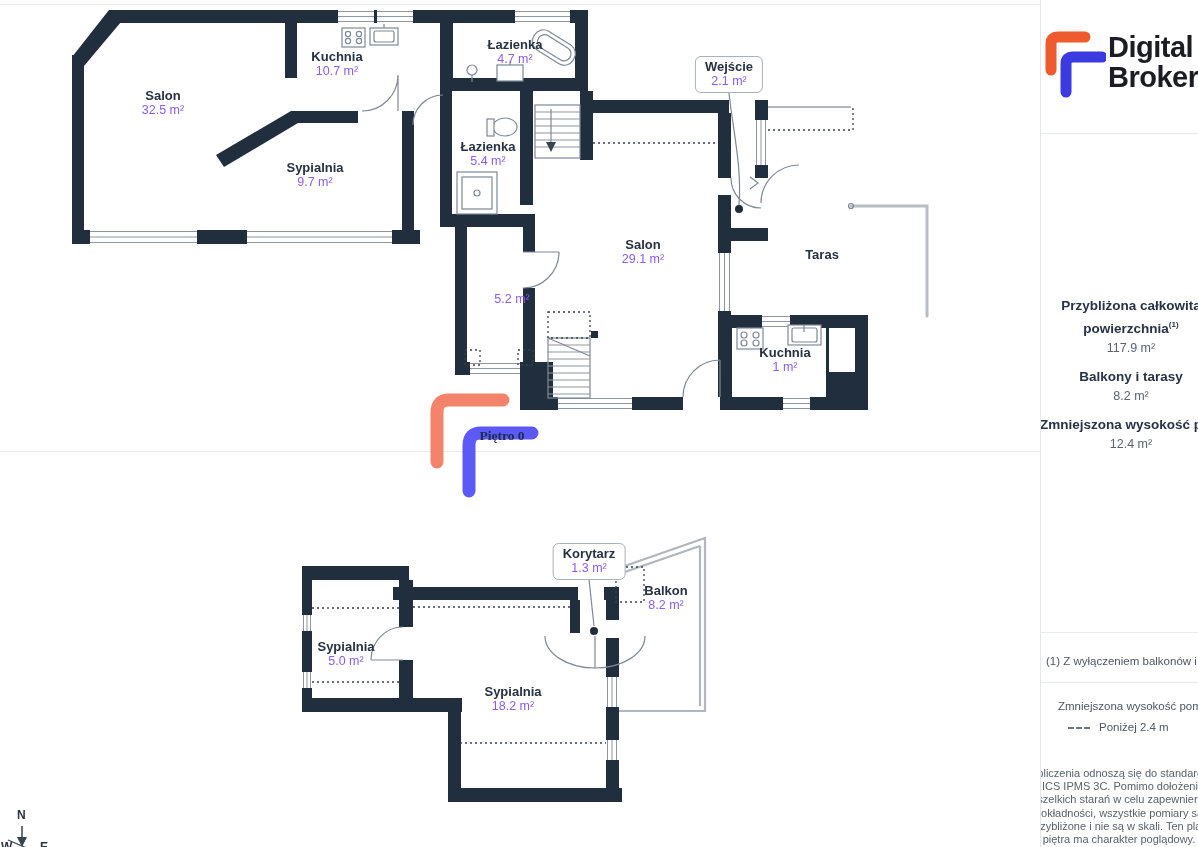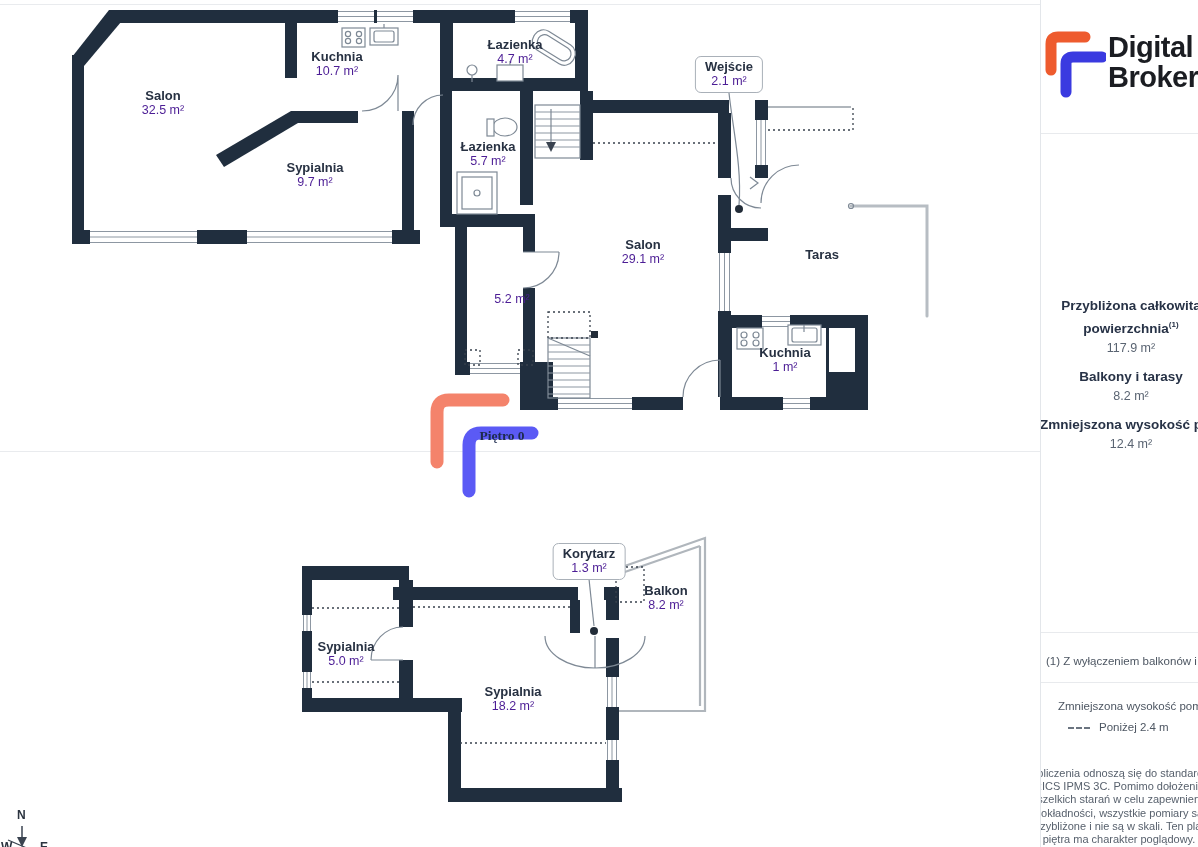--- a/index.html
+++ b/index.html
@@ -2,21 +2,21 @@
 <html><head>
 <meta charset="utf-8">
 <style>
   html,body{margin:0;padding:0;background:#fff;}
   .page{position:relative;width:1198px;height:847px;overflow:hidden;background:#fff;
         font-family:"Liberation Sans", sans-serif;}
   .abs{position:absolute;}
   
   .room-label{position:absolute;transform:translate(-50%,-50%);text-align:center;z-index:4;white-space:nowrap;}
   .room-name{font-weight:bold;font-size:13px;line-height:15px;color:#273142;}
-  .room-area{font-size:12.5px;line-height:15px;color:#4c1d95;}
+  .room-area{font-size:12.5px;line-height:15px;color:#8b5cf6;}
   .callout{position:absolute;transform:translateX(-50%);background:#fff;border:1.5px solid #a9b0b8;
            border-radius:6px;padding:2px 9px 3px;text-align:center;z-index:5;white-space:nowrap;}
   .floor-label{position:absolute;transform:translate(-50%,-50%);font-weight:bold;font-size:13.5px;
                color:#1d2b4d;z-index:6;white-space:nowrap;}
   .hline{position:absolute;height:1px;background:#e9ebee;z-index:1;}
   
   .w{fill:#202e3e;}
   .wwin{fill:#ffffff;}
   .wl{stroke:#8d97a2;stroke-width:1;}
   .tl{stroke:#7e8995;stroke-width:1.2;fill:none;}
@@ -301,21 +301,21 @@
   <div class="room-label" style="left:315px;top:175px;">
     <div class="room-name">Sypialnia</div>
     <div class="room-area">9.7 m²</div>
   </div>
   <div class="room-label" style="left:515px;top:52px;">
     <div class="room-name">Łazienka</div>
     <div class="room-area">4.7 m²</div>
   </div>
   <div class="room-label" style="left:488px;top:154px;">
     <div class="room-name">Łazienka</div>
-    <div class="room-area">5.7 m²</div>
+    <div class="room-area">5.4 m²</div>
   </div>
   <div class="room-label" style="left:643px;top:252px;">
     <div class="room-name">Salon</div>
     <div class="room-area">29.1 m²</div>
   </div>
   <div class="room-label" style="left:785px;top:360px;">
     <div class="room-name">Kuchnia</div>
     <div class="room-area">1 m²</div>
   </div>
   <div class="room-label" style="left:822px;top:254px;">

